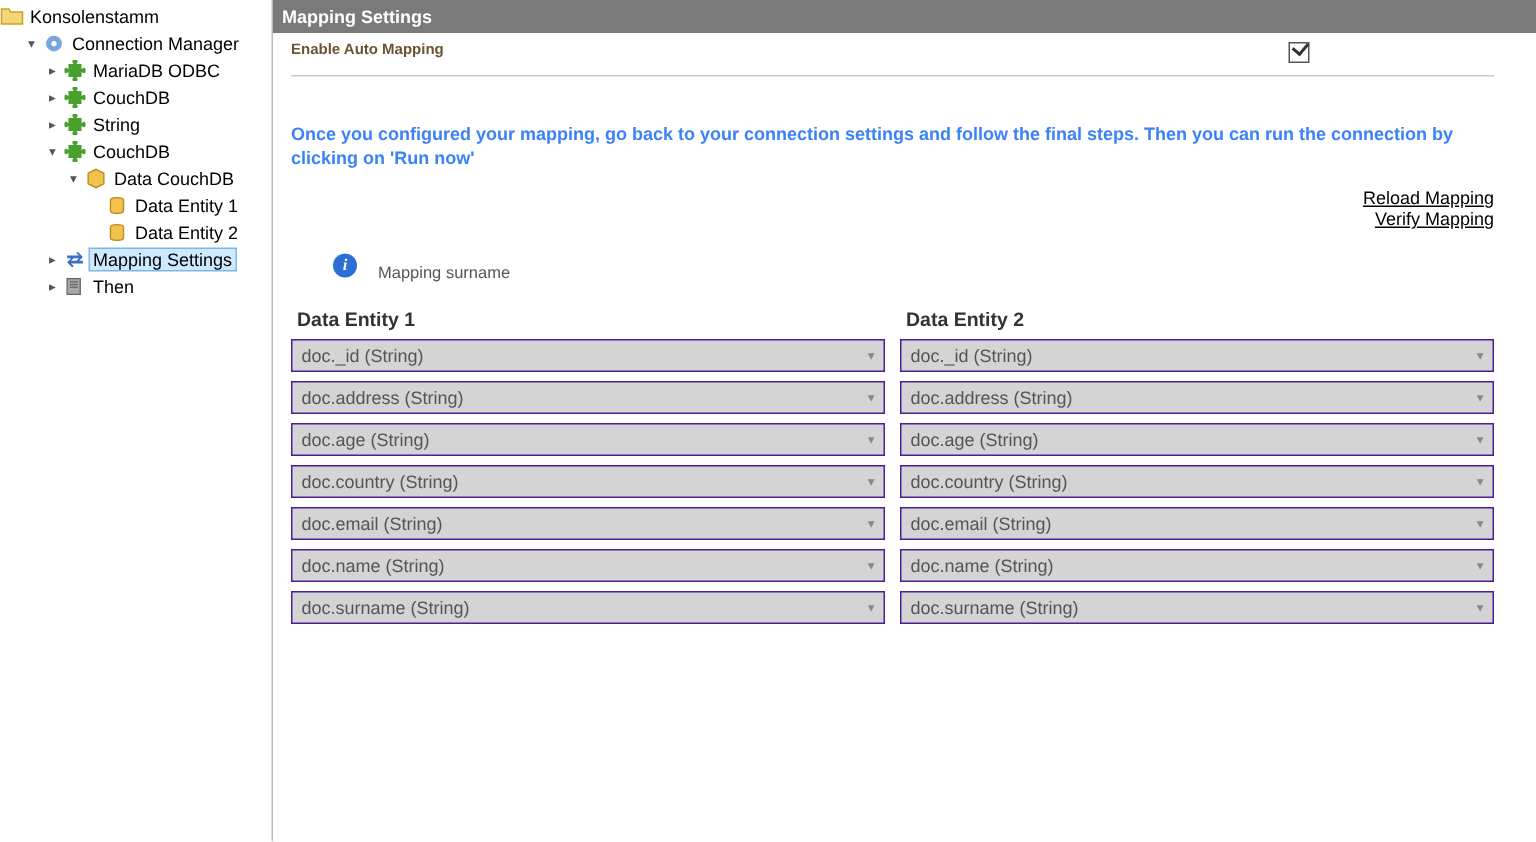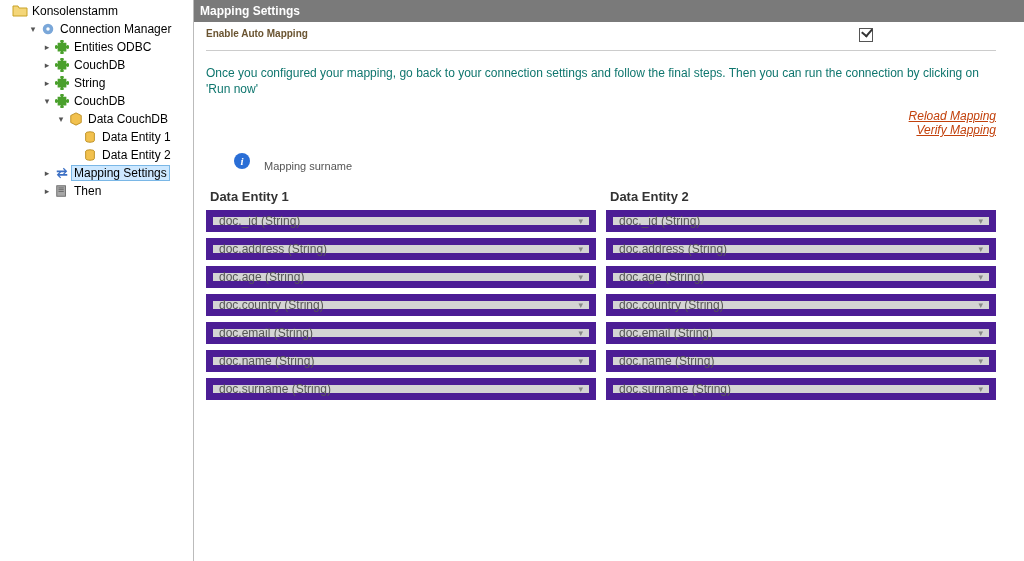--- a/index.html
+++ b/index.html
@@ -1,17 +1,17 @@
 <!DOCTYPE html>
 <html><head>
   <meta charset="utf-8">
   <style>
     * { margin: 0; padding: 0; box-sizing: border-box; font-family: "Segoe UI", Tahoma, sans-serif; font-size: 12px; }
     body { background: #fff; color: #333; }
-    .app { display: flex; width: 1024px; height: 561px; padding-left: 12px; }
+    .app { display: flex; width: 1024px; height: 561px; }
 
     
     .sidebar { width: 182px; border-right: 1px solid #bbb; padding: 2px 0; overflow: hidden; }
     .tree-row { display: flex; align-items: center; height: 18px; white-space: nowrap; cursor: default; user-select: none; }
     .tree-row .spacer { display:inline-block; width: 14px; height: 14px; }
     .tree-row .expander { display:inline-flex; width: 14px; height: 14px; align-items:center; justify-content:center; color:#555; font-size:9px; cursor:pointer; }
     .tree-row .ico { display:inline-flex; width: 16px; height: 16px; align-items:center; justify-content:center; margin-right: 2px; }
     .tree-row .label { color:#000; }
     .tree-row.selected .label { background:#cde8ff; outline:1px solid #7ab7e6; }
     .tree-row .label { padding: 0 2px; }
@@ -29,37 +29,37 @@
     .content { flex:1; padding: 6px 28px 12px 12px; overflow:auto; }
 
     .auto-map-row { display:flex; border-bottom:1px solid #ccc; padding-bottom:8px; }
     .auto-map-text { flex:1; }
     .auto-map-text .amp-title { color:#6a5431; font-weight:bold; font-size:10px; }
     .auto-map-text .amp-desc  { color:#888; font-size:11px; line-height:14px; }
     .auto-map-check { width: 260px; display:flex; align-items:center; justify-content:center; }
     .chk { width:14px; height:14px; border:1px solid #555; position:relative; background:#fff; cursor:pointer; }
     .chk.checked::after { content:""; position:absolute; left:2px; top:-1px; width:8px; height:5px; border:2px solid #333; border-top:0; border-right:0; transform:rotate(-50deg); }
 
-    .instruction { color:#0f766e; font-size:12px; margin-top:14px; line-height:16px; }
+    .instruction { color:#3b82f6; font-size:12px; margin-top:30px; line-height:16px;font-weight:bold; }
     .links { text-align:right; margin-top:12px; }
-    .links a { color:#c2410c; text-decoration:underline; font-size:12px; cursor:pointer; display:inline-block; margin-left:8px;font-style:italic; }
+    .links a { color:#000000; text-decoration:underline; font-size:12px; cursor:pointer; display:inline-block; margin-left:8px; }
     .links br { line-height:18px; }
 
     .status-row { display:flex; align-items:center; margin-top:16px; margin-left:28px; }
     .info-icon { width:16px; height:16px; border-radius:50%; background:#2a6ed6; color:#fff; font-weight:bold; font-family:Georgia,serif; font-style:italic; display:inline-flex; align-items:center; justify-content:center; font-size:11px; margin-right:14px; }
     .status-row .status-text { color:#555; font-size:11px; position:relative; top:5px; }
 
     .columns-header { display:flex; margin-top:20px; }
     .columns-header .col-h { flex:1; font-weight:bold; font-size:13px; color:#333; margin-left:4px; }
     .columns-header .gap { width:10px; }
 
     .map-list { margin-top:6px; }
     .map-row { display:flex; margin-bottom:6px; }
     .map-row .gap { width:10px; }
-    .dd { flex:1; height:22px; background:#d4d4d4; border:7px solid #4c1d95; display:flex; align-items:center; padding:0 6px; color:#555; font-size:11px; position:relative; cursor:pointer; }
+    .dd { flex:1; height:22px; background:#d4d4d4; border:1px solid #4c1d95; display:flex; align-items:center; padding:0 6px; color:#555; font-size:11px; position:relative; cursor:pointer; }
     .dd .caret { margin-left:auto; color:#888; font-size:9px; }
   </style>
 </head>
 <body>
 
 <div class="app">
 
   <div class="sidebar">
 
     <div class="tree-row">
@@ -86,21 +86,21 @@
     <div id="conn-items">
         <div class="tree-row">
           <span class="spacer"></span>
           <span class="spacer"></span>
           <span class="expander">▸</span>
           <span class="ico">
             <svg width="14" height="14" viewBox="0 0 16 16">
               <path class="ico-puzzle" d="M3 3h4a2 2 0 1 1 2 0h4v4a2 2 0 1 1 0 2v4H9a2 2 0 1 1-2 0H3V9a2 2 0 1 1 0-2z"></path>
             </svg>
           </span>
-          <span class="label">Entities ODBC</span>
+          <span class="label">MariaDB ODBC</span>
         </div>
         <div class="tree-row">
           <span class="spacer"></span>
           <span class="spacer"></span>
           <span class="expander">▸</span>
           <span class="ico">
             <svg width="14" height="14" viewBox="0 0 16 16">
               <path class="ico-puzzle" d="M3 3h4a2 2 0 1 1 2 0h4v4a2 2 0 1 1 0 2v4H9a2 2 0 1 1-2 0H3V9a2 2 0 1 1 0-2z"></path>
             </svg>
           </span>

